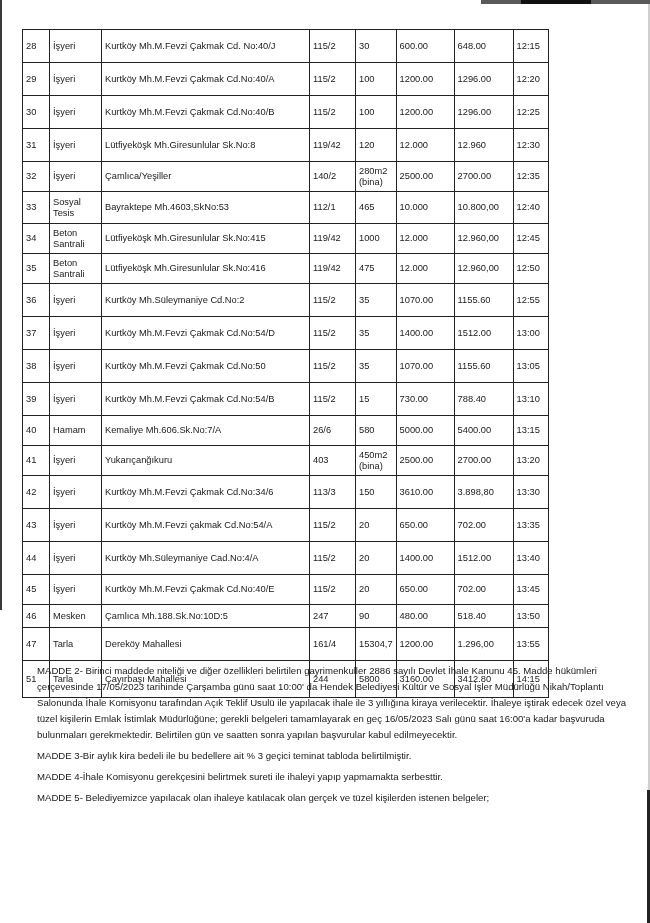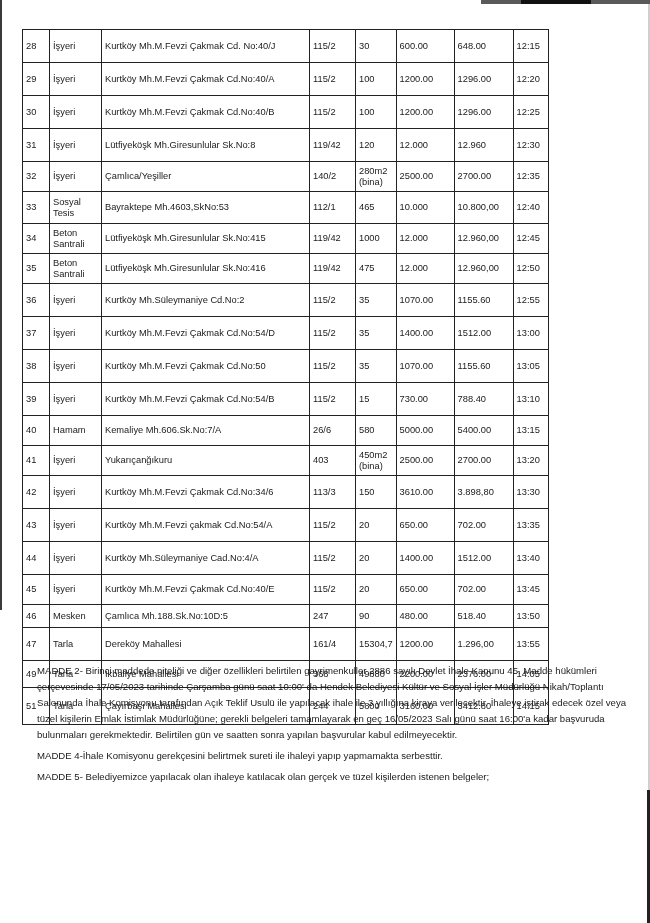--- a/index.html
+++ b/index.html
@@ -252,40 +252,31 @@
       <tr style="height: 33px;">
         <td>47</td>
         <td class="wrap">Tarla</td>
         <td>Dereköy Mahallesi</td>
         <td>161/4</td>
         <td class="wrap">15304,7</td>
         <td>1200.00</td>
         <td>1.296,00</td>
         <td>13:55</td>
       </tr>
-      <tr style="height: 27px;">
-        <td>49</td>
-        <td class="wrap">Tarla</td>
-        <td>İkbaliye Mahallesi</td>
-        <td>368</td>
-        <td class="wrap">49880</td>
-        <td>2200.00</td>
-        <td>2376.00</td>
-        <td>14:05</td>
-      </tr>
       <tr style="height: 37px;">
         <td>51</td>
         <td class="wrap">Tarla</td>
         <td>Çayırbaşı Mahallesi</td>
         <td>244</td>
         <td class="wrap">5800</td>
         <td>3160.00</td>
         <td>3412.80</td>
         <td>14:15</td>
       </tr>
     </tbody>
 </table>
 
 <div class="text-block">
   <p>MADDE 2- Birinci maddede niteliği ve diğer özellikleri belirtilen gayrimenkuller 2886 sayılı Devlet İhale Kanunu 45. Madde hükümleri çerçevesinde 17/05/2023 tarihinde Çarşamba günü saat 10:00' da Hendek Belediyesi Kültür ve Sosyal İşler Müdürlüğü Nikah/Toplantı Salonunda İhale Komisyonu tarafından Açık Teklif Usulü ile yapılacak ihale ile 3 yıllığına kiraya verilecektir. İhaleye iştirak edecek özel veya tüzel kişilerin Emlak İstimlak Müdürlüğüne; gerekli belgeleri tamamlayarak en geç 16/05/2023 Salı günü saat 16:00'a kadar başvuruda bulunmaları gerekmektedir. Belirtilen gün ve saatten sonra yapılan başvurular kabul edilmeyecektir.</p>
+  <p>MADDE 3-Bir aylık kira bedeli ile bu bedellere ait % 3 geçici teminat tabloda belirtilmiştir.</p>
   <p>MADDE 4-İhale Komisyonu gerekçesini belirtmek sureti ile ihaleyi yapıp yapmamakta serbesttir.</p>
   <p>MADDE 5- Belediyemizce yapılacak olan ihaleye katılacak olan gerçek ve tüzel kişilerden istenen belgeler;</p>
 </div>
 
 </body></html>

